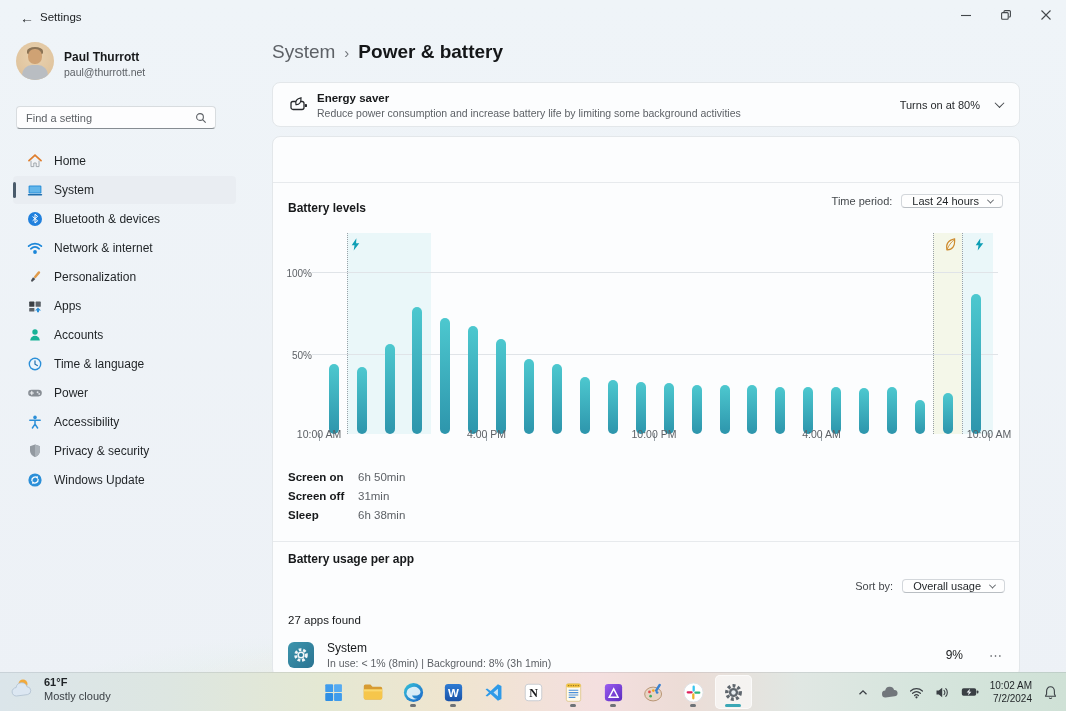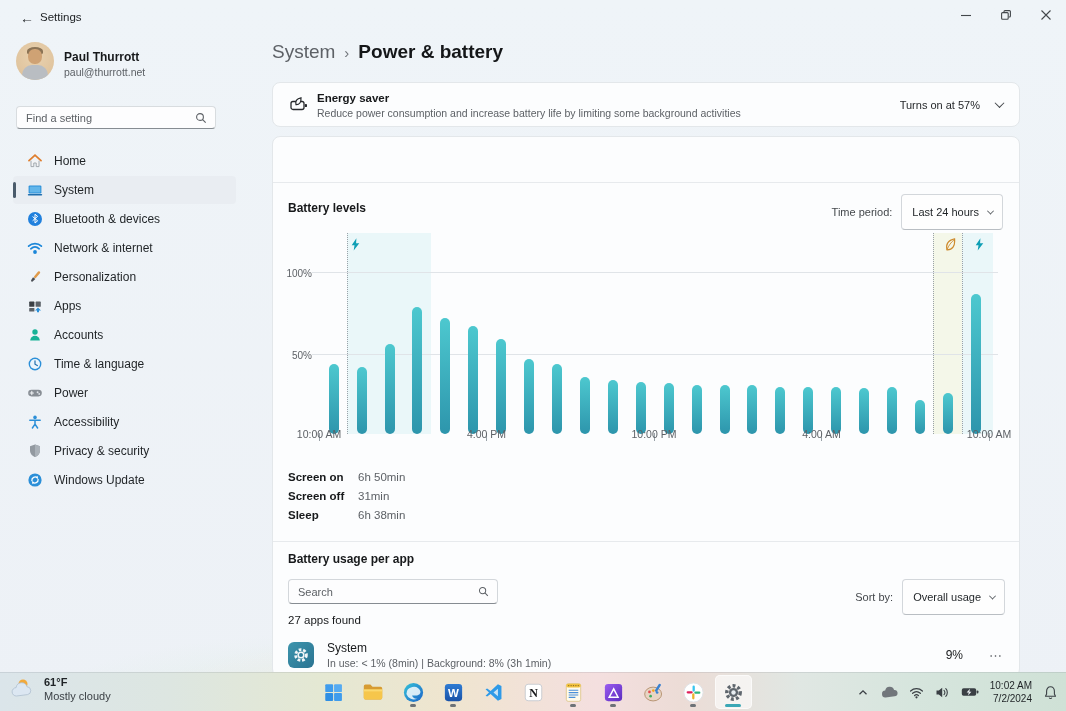--- a/index.html
+++ b/index.html
@@ -63,21 +63,21 @@
 
   .card-usage { top:102px; height:541px; overflow:hidden; }
   .u-head { position:absolute; left:0; top:0; right:0; height:45px; }
   .u-title { position:absolute; left:44px; top:15px; font-size:12px; color:#17191b; }
   .u-chev { position:absolute; right:20px; top:19px; }
   .divider { position:absolute; left:0; right:0; height:1px; background:#e7eaed; }
 
   .bl-title { position:absolute; left:15px; top:64px; font-size:12px; font-weight:bold; color:#17191b; }
   .tp-group { position:absolute; right:16px; top:57px; display:flex; align-items:center; gap:9px; }
   .tp-label { font-size:11px; color:#44484c; }
-  .select-box { height:36px; background:#fefefe; border:1px solid #d3d7db; border-bottom-color:#b9bec3; border-radius:4px;
+  .select-box { height:14px; background:#fefefe; border:1px solid #d3d7db; border-bottom-color:#b9bec3; border-radius:4px;
     display:flex; align-items:center; gap:9px; padding:0 9px 0 10px; font-size:11px; color:#1f2326; }
 
   
   .plot { position:absolute; left:46px; top:96px; width:670px; height:203px; }
   .gridline { position:absolute; left:-7px; right:-9px; height:1px; background:#e0e4e8; }
   .ylab { position:absolute; left:-41px; width:34px; text-align:right; font-size:10px; color:#5d6166; }
   .ovl { position:absolute; top:0; height:201px; display:flex; justify-content:center; }
   .ovl.charging { background:rgba(77,199,206,0.10); border-left:1px dotted #9aa2a8; }
   .ovl.energy-saver { background:rgba(196,205,96,0.13); border-left:1px dotted #9aa2a8; }
   .ovl.left-ico { justify-content:flex-start; }
@@ -305,21 +305,21 @@
       <span class="ico-cell">
         <svg width="19" height="17" viewBox="0 0 19 17">
             <rect x="1" y="5" width="13" height="8" rx="2" fill="none" stroke="#26292c" stroke-width="1.3"></rect>
             <rect x="14.8" y="7.4" width="2.2" height="3.2" rx="0.9" fill="#26292c"></rect>
             <path d="M11 1.3 C6.7 2 5.1 4.4 6 8.1 C9.4 8.4 11.3 5.8 11 1.3 Z" fill="#fcfdfe" stroke="#26292c" stroke-width="1.2"></path>
           </svg>
       </span>
       <div class="es-title">Energy saver</div>
       <div class="es-sub">Reduce power consumption and increase battery life by limiting some background activities</div>
       <div class="es-right">
-        <span class="es-val">Turns on at 57%</span>
+        <span class="es-val">Turns on at 80%</span>
         <span class="chev down"></span>
       </div>
     </div>
 
     <div class="card card-usage">
       <div class="divider" style="top:45px"></div>
 
       <div class="bl-title">Battery levels</div>
       <div class="tp-group">
         <span class="tp-label">Time period:</span>
@@ -402,29 +402,20 @@
             <span class="stat-value">31min</span>
           </div>
           <div class="stat-row">
             <span class="stat-label">Sleep</span>
             <span class="stat-value">6h 38min</span>
           </div>
         </div>
       <div class="divider" style="top:404px"></div>
 
       <div class="pa-title">Battery usage per app</div>
-      <div class="pa-search">
-        <input type="text" placeholder="Search" style="">
-        <span class="mag">
-          <svg width="11" height="11" viewBox="0 0 12 12">
-              <circle cx="5" cy="5" r="3.4" fill="none" stroke="#5d6166" stroke-width="1.1"></circle>
-              <line x1="7.6" y1="7.6" x2="10.7" y2="10.7" stroke="#5d6166" stroke-width="1.1"></line>
-            </svg>
-        </span>
-      </div>
       <div class="sort-group">
         <span class="sort-label">Sort by:</span>
         <span class="select-box">
           <span>Overall usage</span>
           <span class="chev down small"></span>
         </span>
       </div>
       <div class="pa-count">27 apps found</div>
       <div>
           <div class="app-row">

